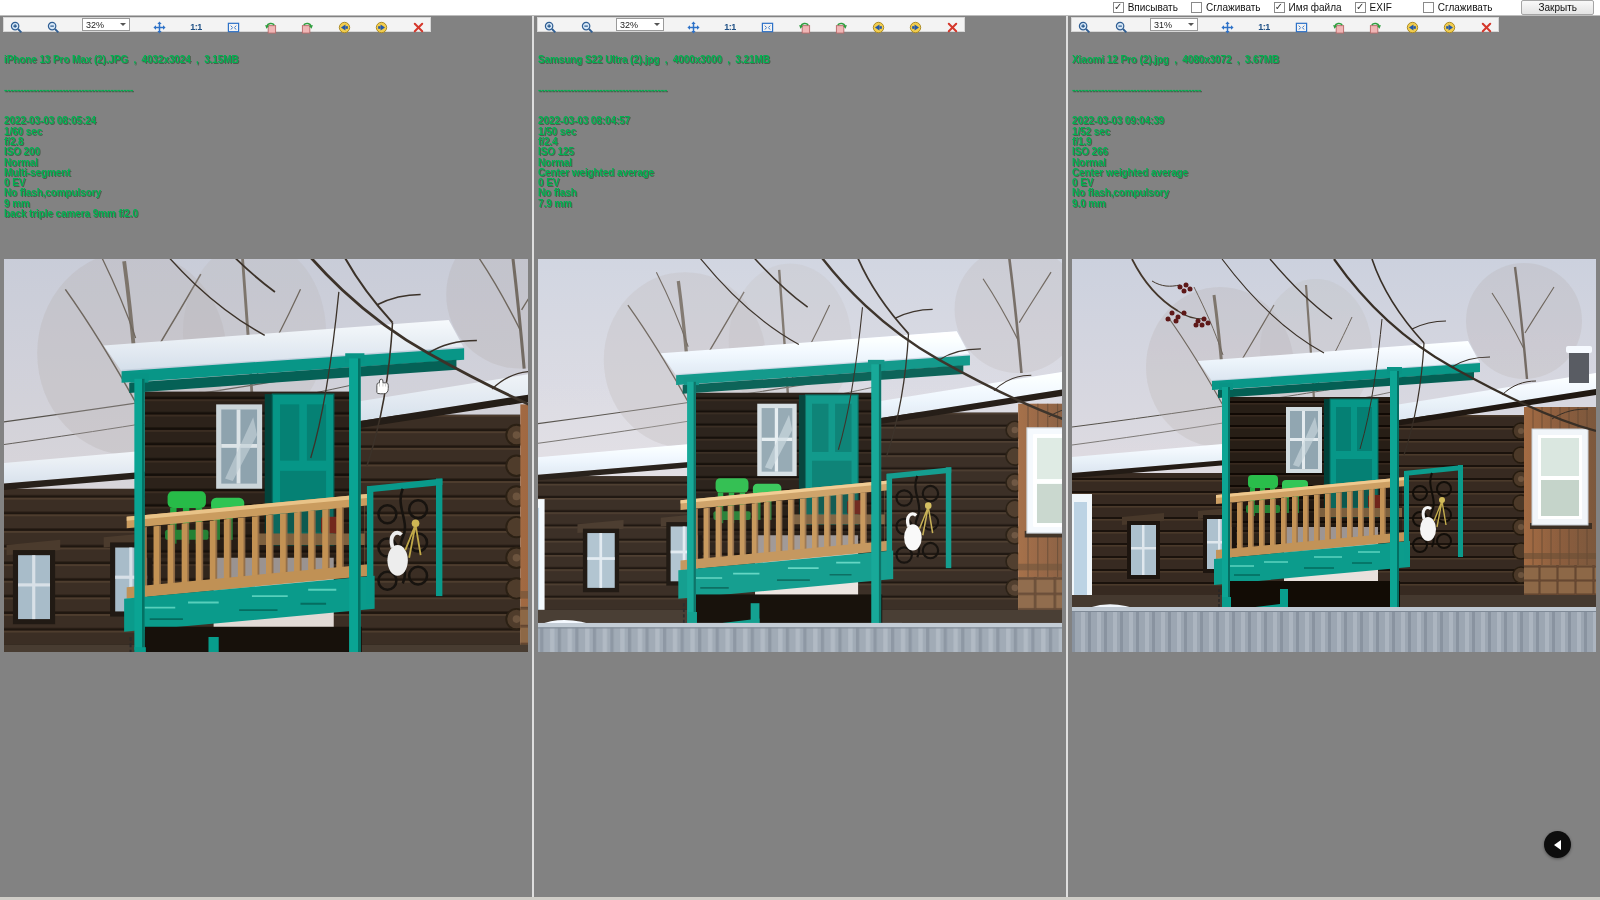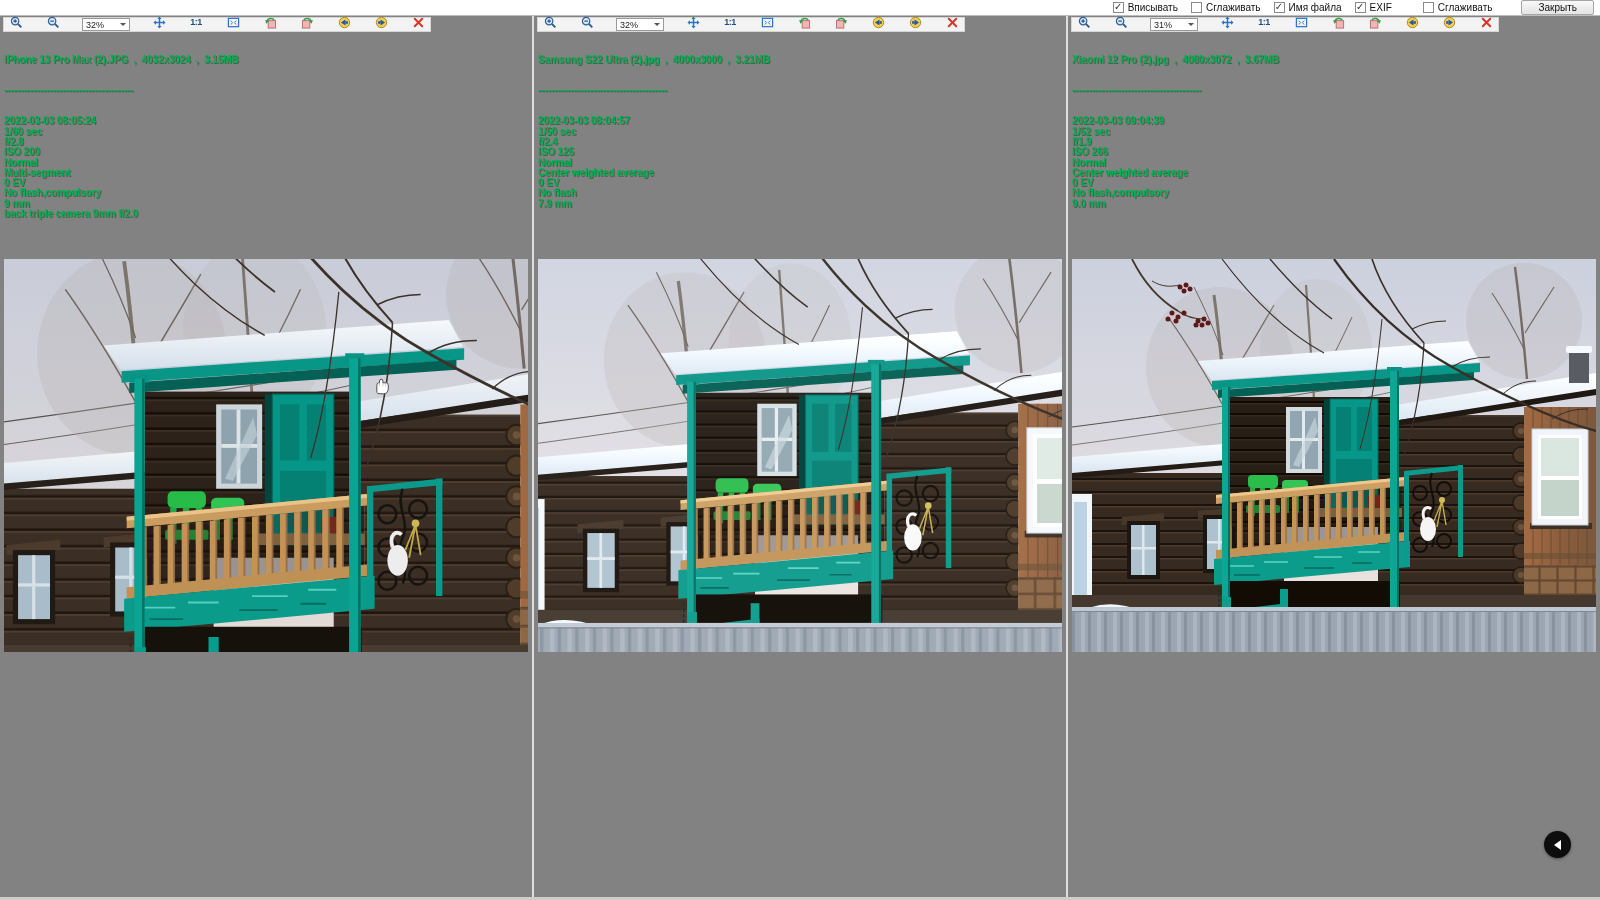--- a/index.html
+++ b/index.html
@@ -23,21 +23,21 @@
        font-size:10px;line-height:9px;text-align:center;color:#333;}
   .box.on::after{content:"✓";position:relative;top:-1px;}
   .btn-close{background:linear-gradient(#f9f9f9,#e3e3e3);border:1px solid #a5a5a5;border-radius:2px;
        font-size:10px;padding:1px 16px;color:#111;margin-left:16px;font-family:inherit;}
   
   .panels{position:absolute;top:16px;left:0;right:0;bottom:3px;display:flex;}
   .panel{position:relative;flex:1 1 0;overflow:hidden;background:#828282;}
   .panel + .panel{border-left:2px solid #dedede;}
   
   .ptoolbar{
-    position:absolute;top:1px;left:3px;height:15px;display:flex;align-items:flex-end;gap:21px;
+    position:absolute;top:1px;left:3px;height:15px;display:flex;align-items:flex-start;gap:21px;
     background:#f3f3f3;border:1px solid #d6d6d6;padding:0 4px;box-sizing:border-box;z-index:10;
   }
   .tb{width:16px;height:18px;display:flex;align-items:center;justify-content:center;cursor:default;}
   .ic{width:13px;height:13px;display:block;}
   .t11{color:#1d4f85;font-weight:bold;font-size:9px;letter-spacing:-0.5px;}
   .combo{display:flex;align-items:center;justify-content:space-between;width:48px;height:13px;
     background:#fff;border:1px solid #9a9a9a;font-size:9px;color:#222;padding:0 3px;box-sizing:border-box;}
   .chev{width:0;height:0;border:3px solid transparent;border-top-color:#555;margin-top:3px;}
   
   .exif{

